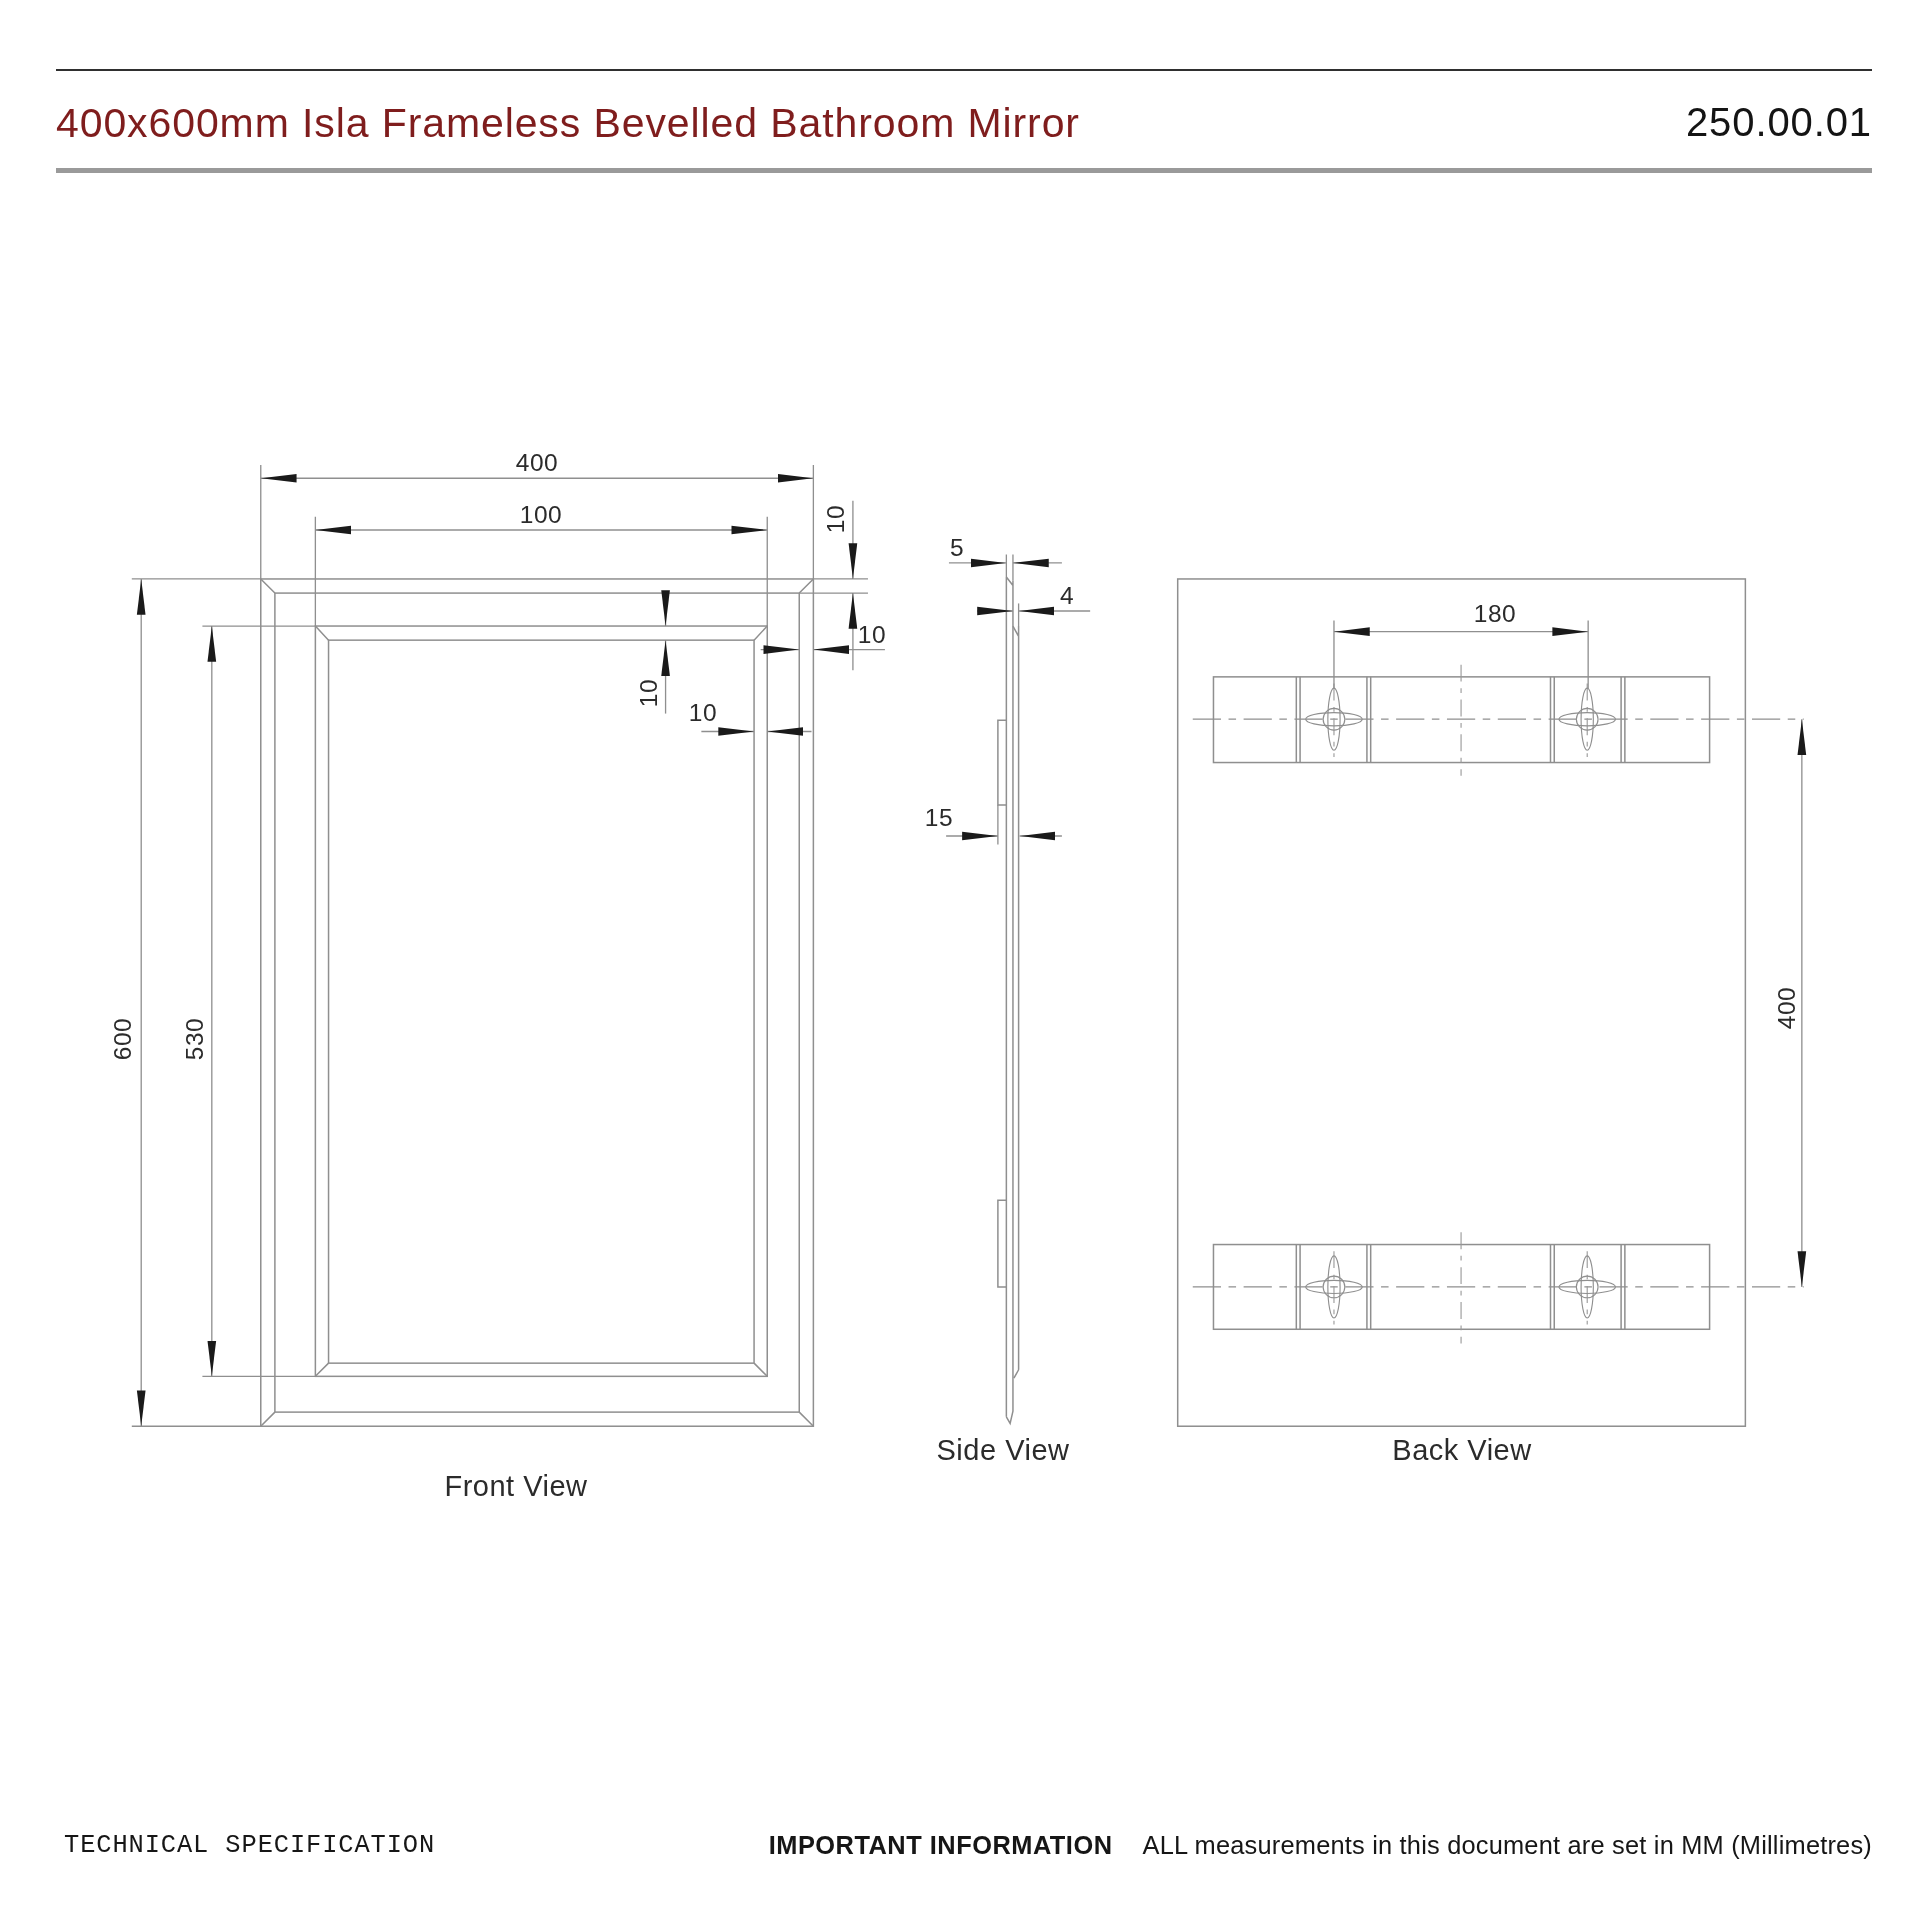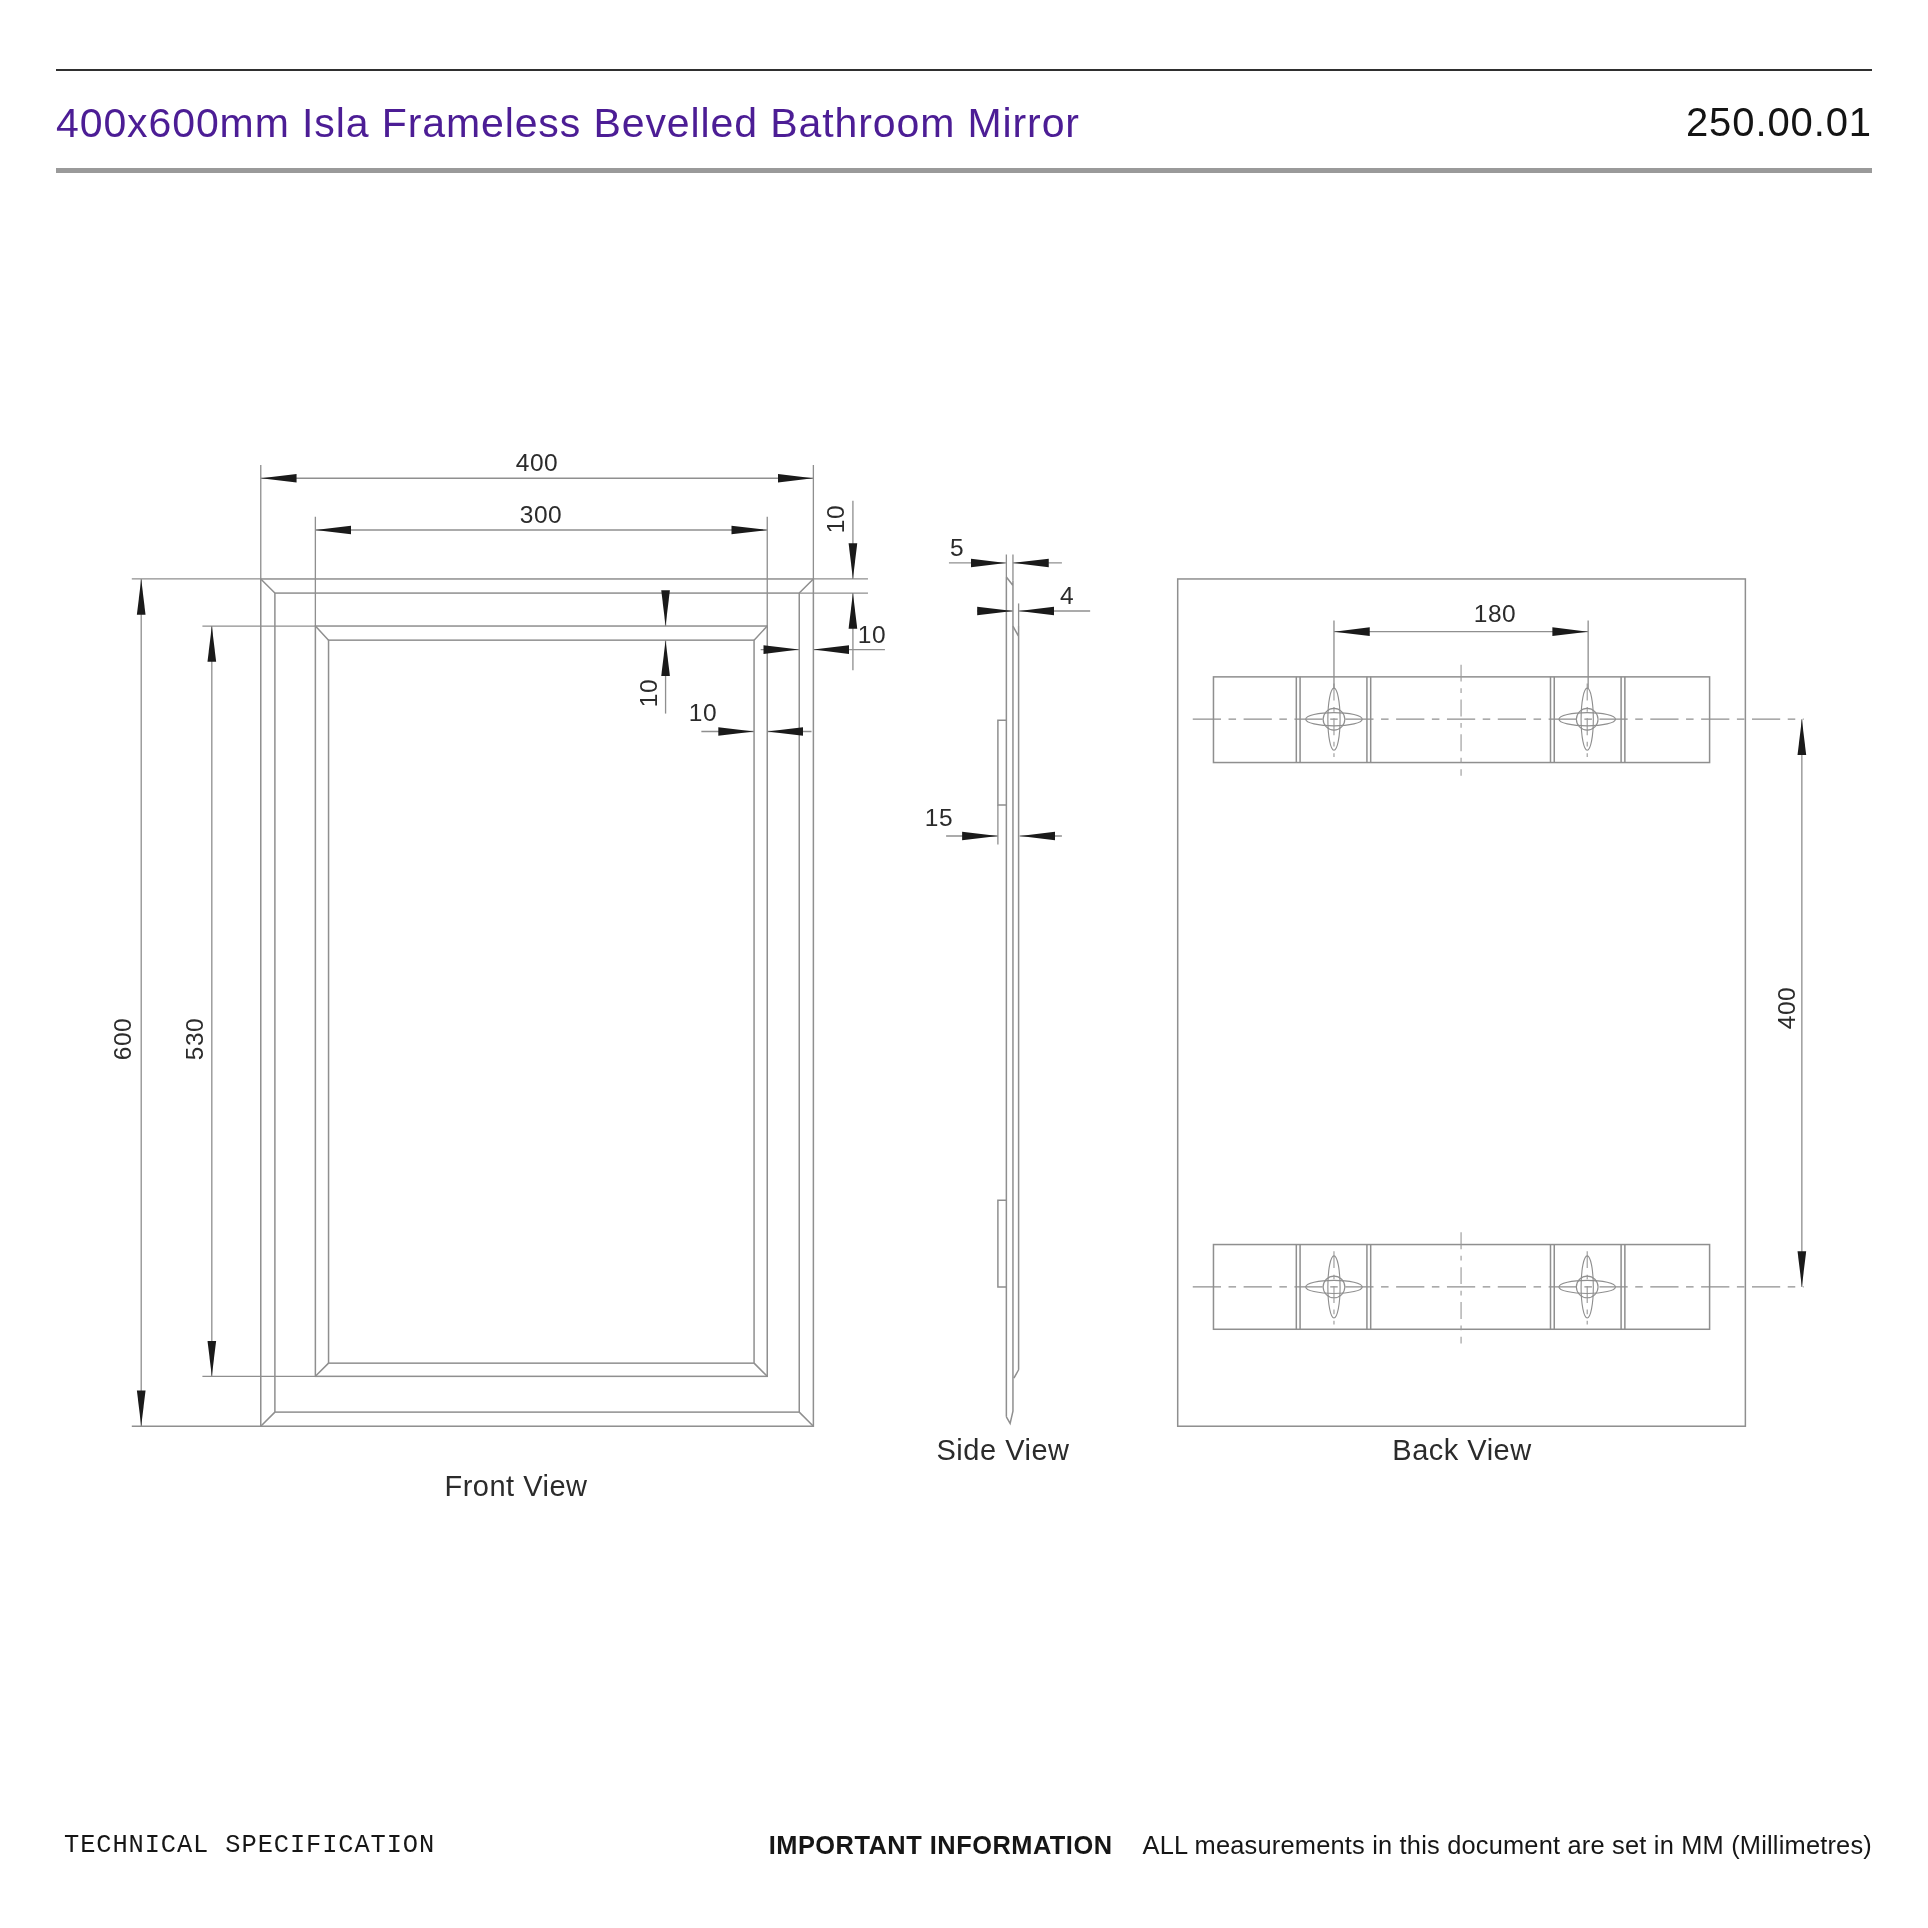--- a/index.html
+++ b/index.html
@@ -2,21 +2,21 @@
 <html style="font-size:15px"><head>
 <meta charset="utf-8">
 <style>
   html,body{margin:0;padding:0;background:#ffffff;}
   body{width:1928px;height:1928px;position:relative;overflow:hidden;
        font-family:"Liberation Sans", sans-serif;color:#1f1f1f;}
   .abs{position:absolute;}
   .rule{position:absolute;left:56px;right:56px;}
   #rule-top{top:69px;height:1.9px;background:#2f2f2f;}
   #rule-under-title{top:168px;height:4.7px;background:#9a9a9a;}
-  #page-title{top:100px;left:56px;font-size:41px;font-weight:300;letter-spacing:0.9px;color:#4c1d95;}
+  #page-title{top:100px;left:56px;font-size:41px;font-weight:300;letter-spacing:0.9px;color:#7f1d1d;}
   #doc-number{top:100px;right:56px;font-size:40px;font-weight:300;letter-spacing:0.9px;color:#141414;margin-left:16px;}
   .dimlab{position:absolute;font-size:24.5px;color:#2b2b2b;white-space:nowrap;
           transform:translate(-50%,-50%);letter-spacing:0.5px;}
   .dimlab.rot{transform:translate(-50%,-50%) rotate(-90deg);}
   .viewlab{position:absolute;font-size:29px;color:#2b2b2b;white-space:nowrap;
            transform:translate(-50%,-50%);letter-spacing:0.5px;}
   #footer{position:absolute;left:56px;right:56px;top:1831px;font-size:25.4px;color:#161616;}
   #footer-left{position:absolute;left:8px;top:0;letter-spacing:0.9px;font-family:Liberation Mono, monospace;}
   #footer-right{position:absolute;right:0;top:0;white-space:nowrap;}
   #footer-right b{letter-spacing:0.5px;}
@@ -133,21 +133,21 @@
   <g>
 
     <path class="dim" d="M1417,659 V731 M1687,659 V731"></path>
     <line class="dim" x1="1417" y1="671" x2="1687" y2="671" marker-start="url(#ah)" marker-end="url(#ah)"></line>
 
     <line class="dim" x1="1914" y1="764" x2="1914" y2="1367" marker-start="url(#ah)" marker-end="url(#ah)"></line>
   </g>
 </svg>
 
 <div class="dimlab" style="left:537px;top:463px;">400</div>
-<div class="dimlab" style="left:541px;top:515px;">300</div>
+<div class="dimlab" style="left:541px;top:515px;">100</div>
 <div class="dimlab rot" style="left:123px;top:1039px;">600</div>
 <div class="dimlab rot" style="left:195px;top:1039px;">530</div>
 <div class="dimlab rot" style="left:836px;top:519px;">10</div>
 <div class="dimlab" style="left:872px;top:635px;">10</div>
 <div class="dimlab rot" style="left:649px;top:693px;">10</div>
 <div class="dimlab" style="left:703px;top:713px;">10</div>
 
 <div class="dimlab" style="left:957px;top:548px;">5</div>
 <div class="dimlab" style="left:1067px;top:596px;">4</div>
 <div class="dimlab" style="left:939px;top:818px;">15</div>

